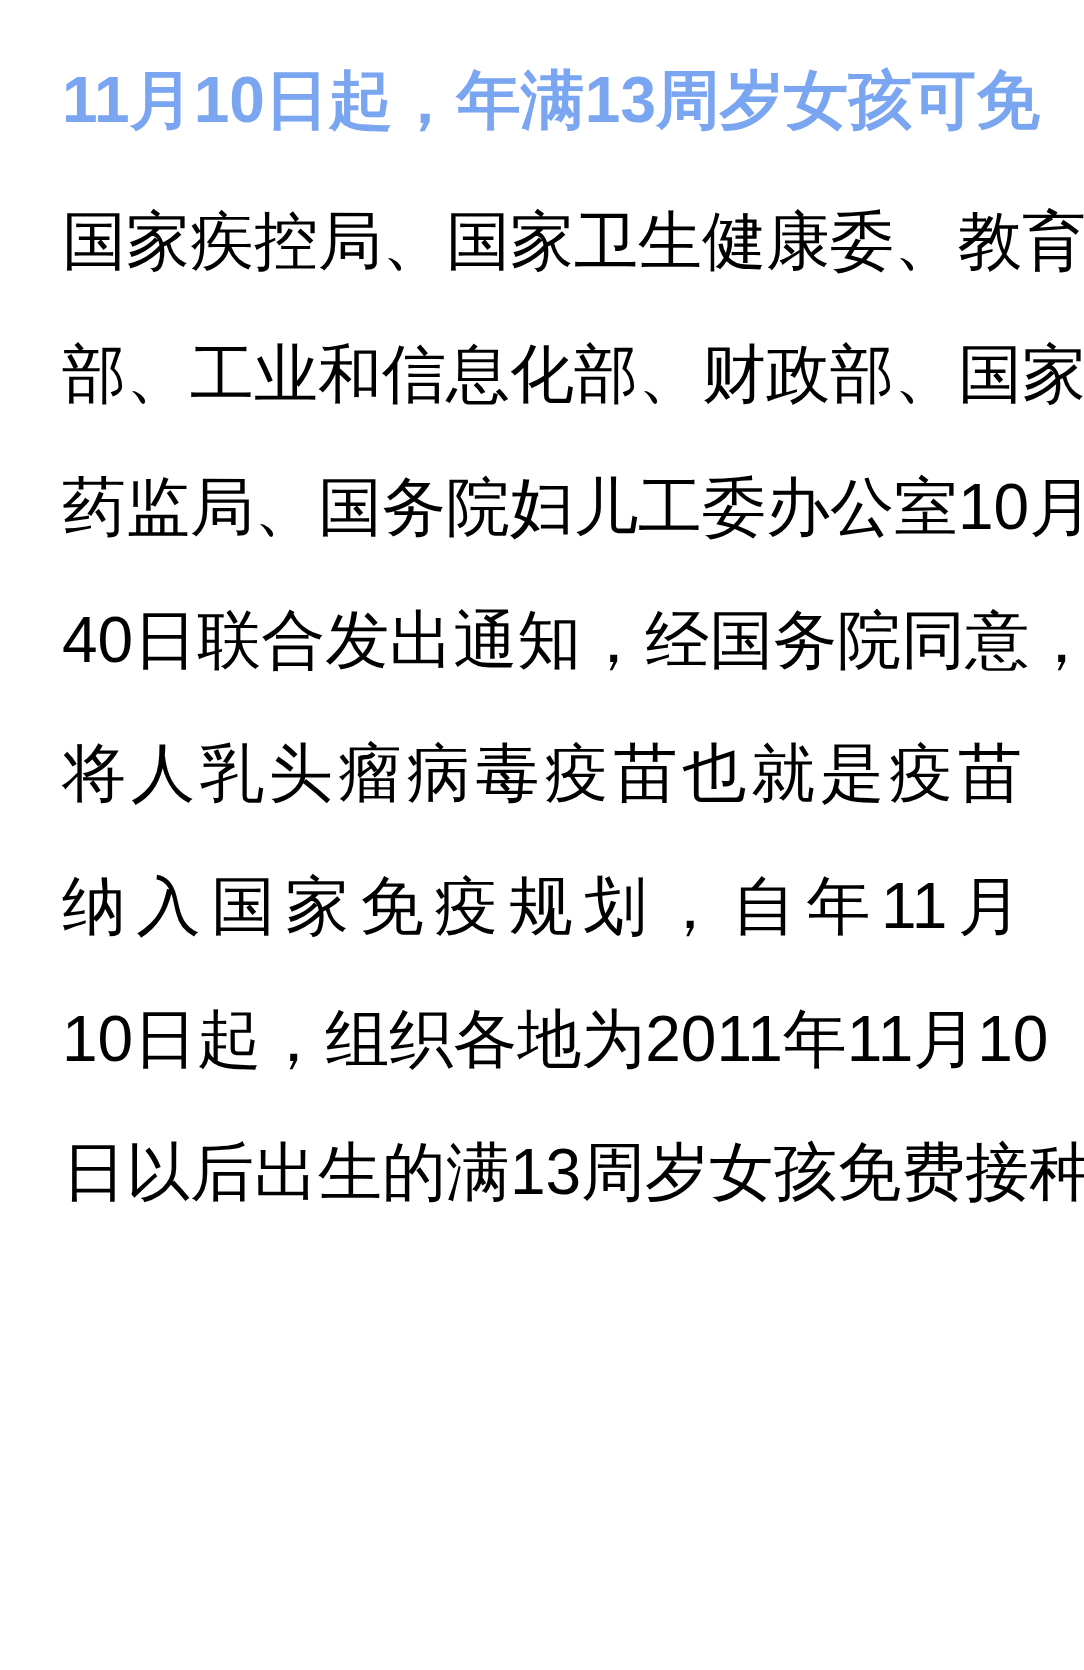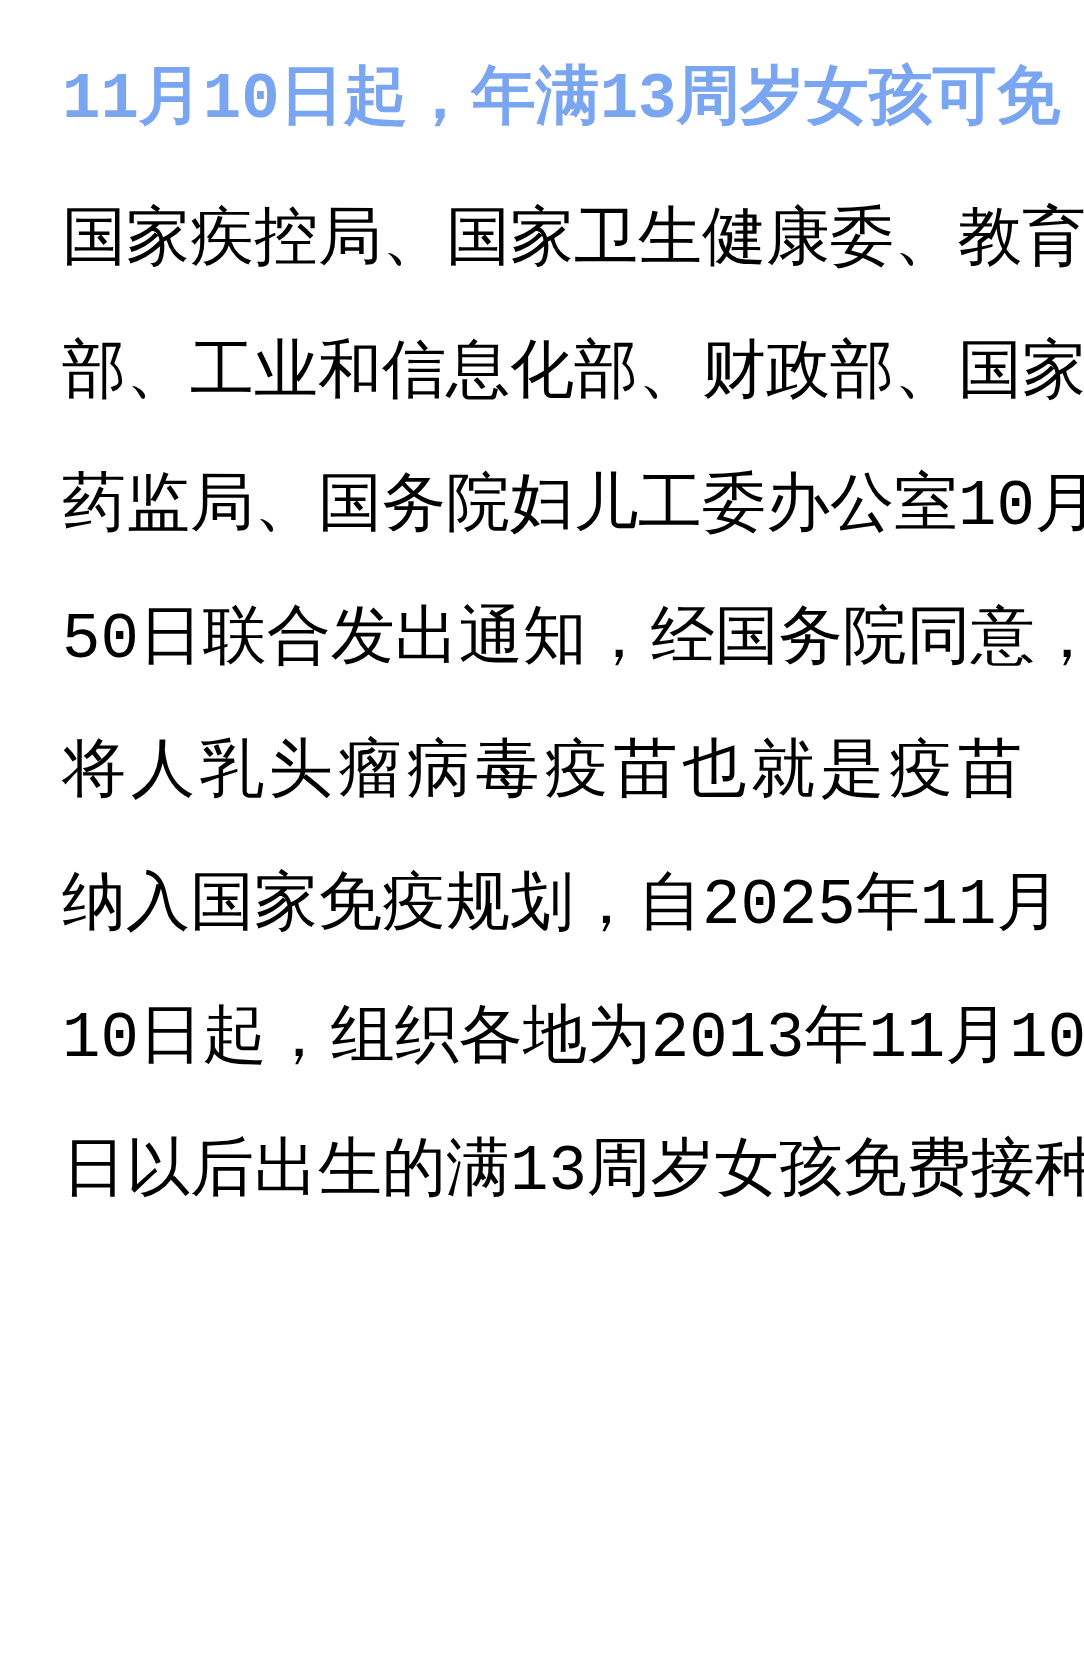--- a/index.html
+++ b/index.html
@@ -12,21 +12,20 @@
     height: 1670px;
     font-family: "Liberation Sans", sans-serif;
   }
   .page {
     box-sizing: border-box;
     width: 1084px;
     height: 1670px;
     overflow: hidden;
     background: #ffffff;
     padding: 34px 62px 0 62px;
-    font-family: Liberation Mono, monospace;
   }
   .heading {
     color: #7aa5f0;
     font-weight: 700;
     font-size: 64px;
     line-height: 133px;
   }
   .body-text {
     color: #000000;
     font-weight: 400;
@@ -118,21 +117,21 @@
         <span>儿</span>
         <span>工</span>
         <span>委</span>
         <span>办</span>
         <span>公</span>
         <span>室</span>
         <span>10</span>
         <span>月</span>
       </div>
     <div class="line justified">
-        <span>50</span>
+        <span>40</span>
         <span>日</span>
         <span>联</span>
         <span>合</span>
         <span>发</span>
         <span>出</span>
         <span>通</span>
         <span>知</span>
         <span>，</span>
         <span>经</span>
         <span>国</span>
@@ -162,36 +161,35 @@
         <span>纳</span>
         <span>入</span>
         <span>国</span>
         <span>家</span>
         <span>免</span>
         <span>疫</span>
         <span>规</span>
         <span>划</span>
         <span>，</span>
         <span>自</span>
-        <span>2025</span>
         <span>年</span>
         <span>11</span>
         <span>月</span>
       </div>
     <div class="line justified">
         <span>10</span>
         <span>日</span>
         <span>起</span>
         <span>，</span>
         <span>组</span>
         <span>织</span>
         <span>各</span>
         <span>地</span>
         <span>为</span>
-        <span>2013</span>
+        <span>2011</span>
         <span>年</span>
         <span>11</span>
         <span>月</span>
         <span>10</span>
       </div>
     <div class="line justified">
         <span>日</span>
         <span>以</span>
         <span>后</span>
         <span>出</span>

